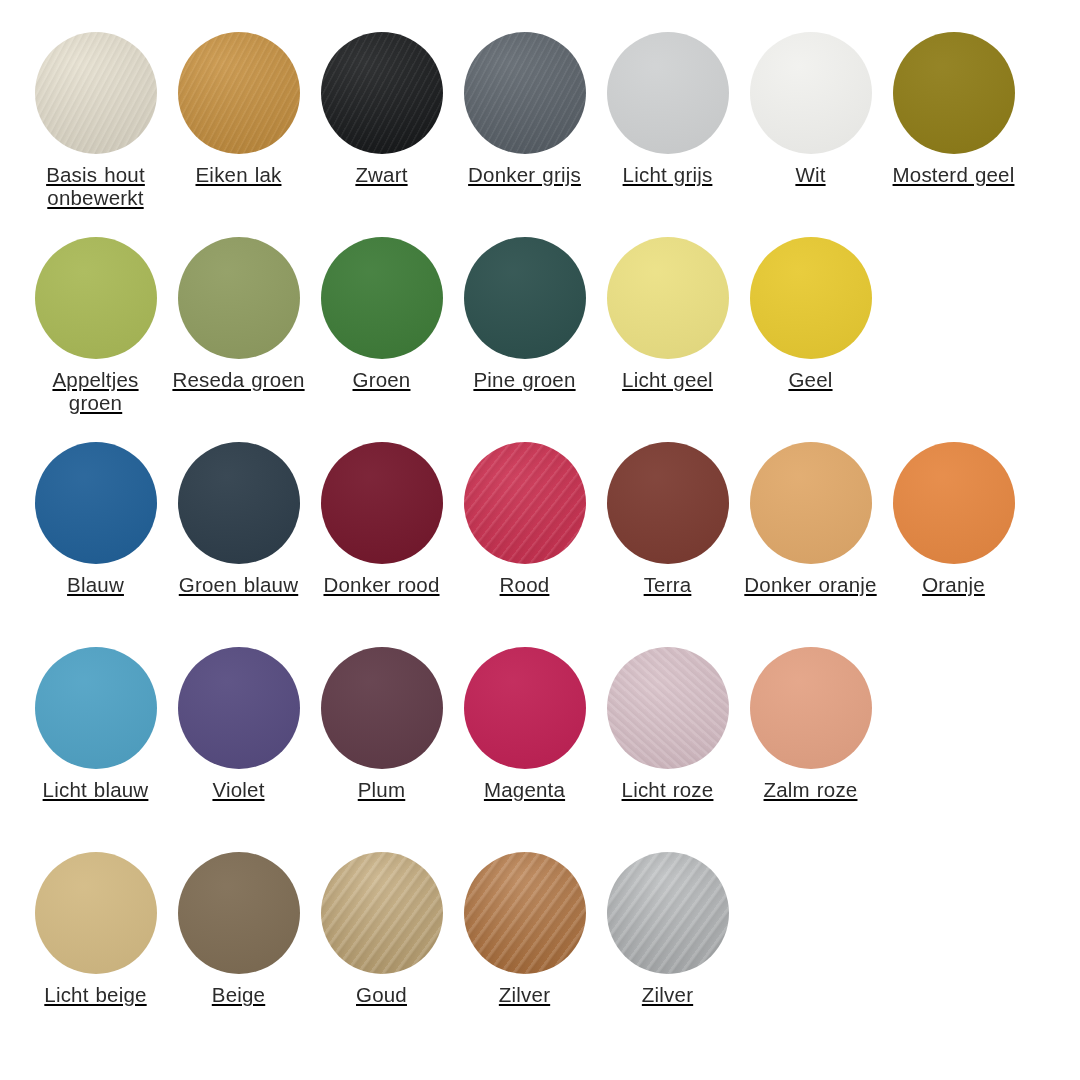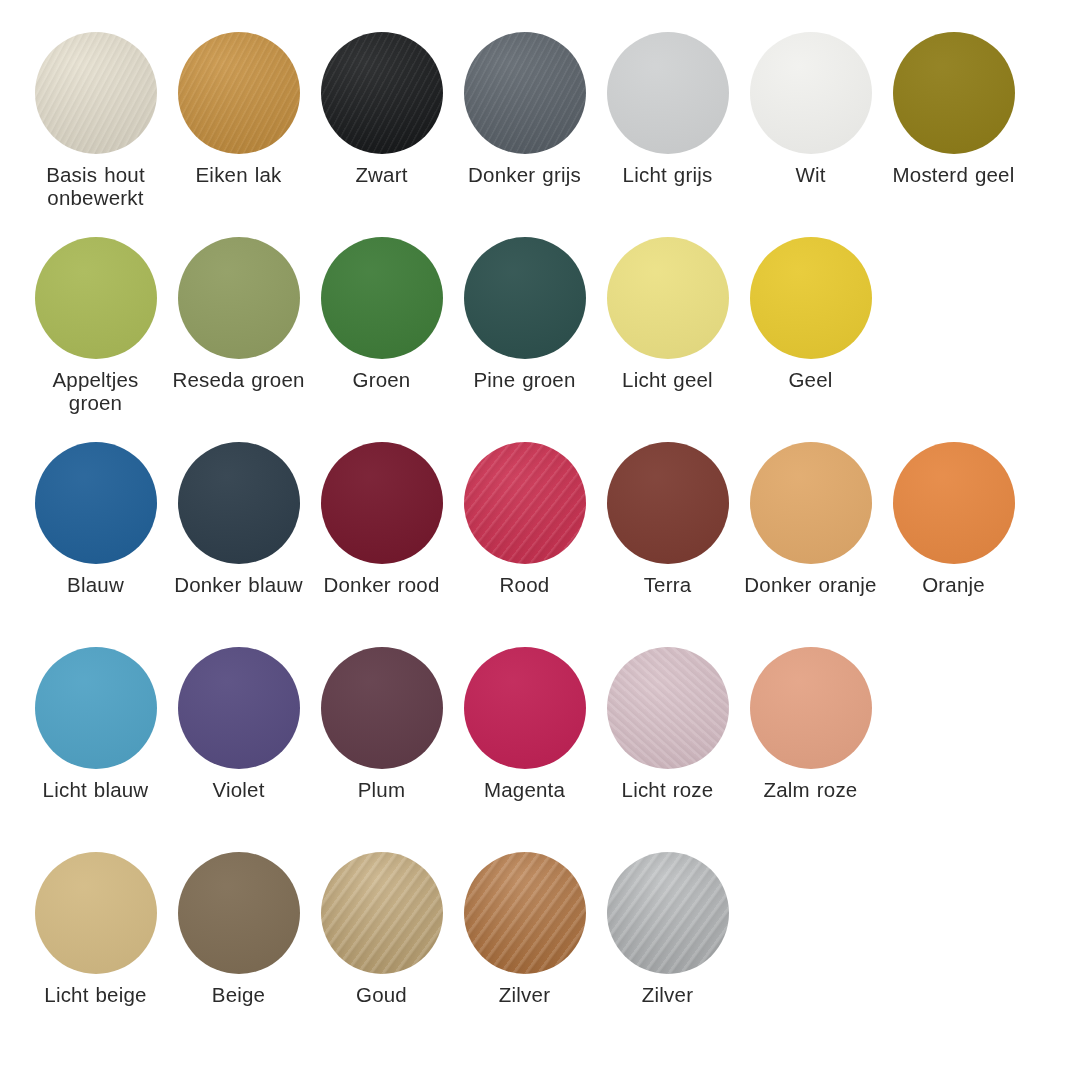--- a/index.html
+++ b/index.html
@@ -13,20 +13,21 @@
     font-family: "Liberation Sans", sans-serif;
     overflow: hidden;
   }
   #palette-board {
     position: relative;
     width: 1080px;
     height: 1080px;
     background: #ffffff;
     box-sizing: border-box;
     padding: 32px 24px 10px 24px;
+    text-decoration: underline;
   }
   .swatch-row {
     display: flex;
     flex-direction: row;
     align-items: flex-start;
     justify-content: flex-start;
     height: 205px;
   }
   .swatch-row.row-last {
     height: 200px;
@@ -117,21 +118,21 @@
         <div class="swatch-label">Geel</div>
       </div>
     </div>
     <div class="swatch-row">
       <div class="swatch-cell">
         <div class="swatch-disc" style="background-color: rgb(30, 94, 150); background-image: radial-gradient(115% 100% at 40% 28%, rgba(255, 255, 255, 0.07), rgba(0, 0, 0, 0.06) 96%);"></div>
         <div class="swatch-label">Blauw</div>
       </div>
       <div class="swatch-cell">
         <div class="swatch-disc" style="background-color: rgb(43, 59, 72); background-image: radial-gradient(115% 100% at 40% 28%, rgba(255, 255, 255, 0.07), rgba(0, 0, 0, 0.06) 96%);"></div>
-        <div class="swatch-label">Donker blauw</div>
+        <div class="swatch-label">Groen blauw</div>
       </div>
       <div class="swatch-cell">
         <div class="swatch-disc" style="background-color: rgb(115, 21, 42); background-image: radial-gradient(115% 100% at 40% 28%, rgba(255, 255, 255, 0.07), rgba(0, 0, 0, 0.06) 96%);"></div>
         <div class="swatch-label">Donker rood</div>
       </div>
       <div class="swatch-cell">
         <div class="swatch-disc" style="background-color: rgb(204, 46, 79); background-image: repeating-linear-gradient(128deg, rgba(255, 255, 255, 0.09) 0px, rgba(255, 255, 255, 0.09) 1px, rgba(0, 0, 0, 0.05) 3px, rgba(0, 0, 0, 0) 9px), radial-gradient(115% 95% at 38% 28%, rgba(255, 255, 255, 0.1), rgba(0, 0, 0, 0.09) 95%);"></div>
         <div class="swatch-label">Rood</div>
       </div>
       <div class="swatch-cell">

